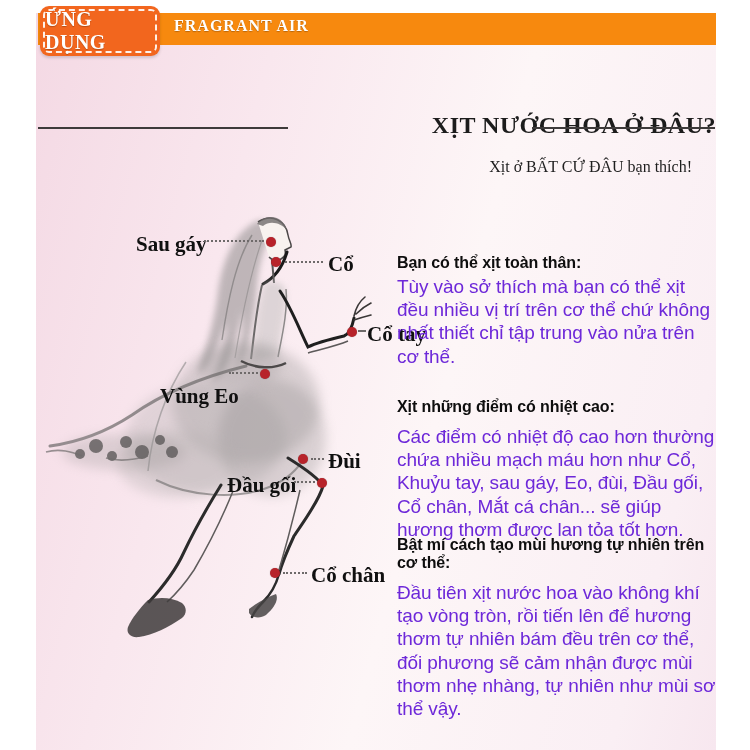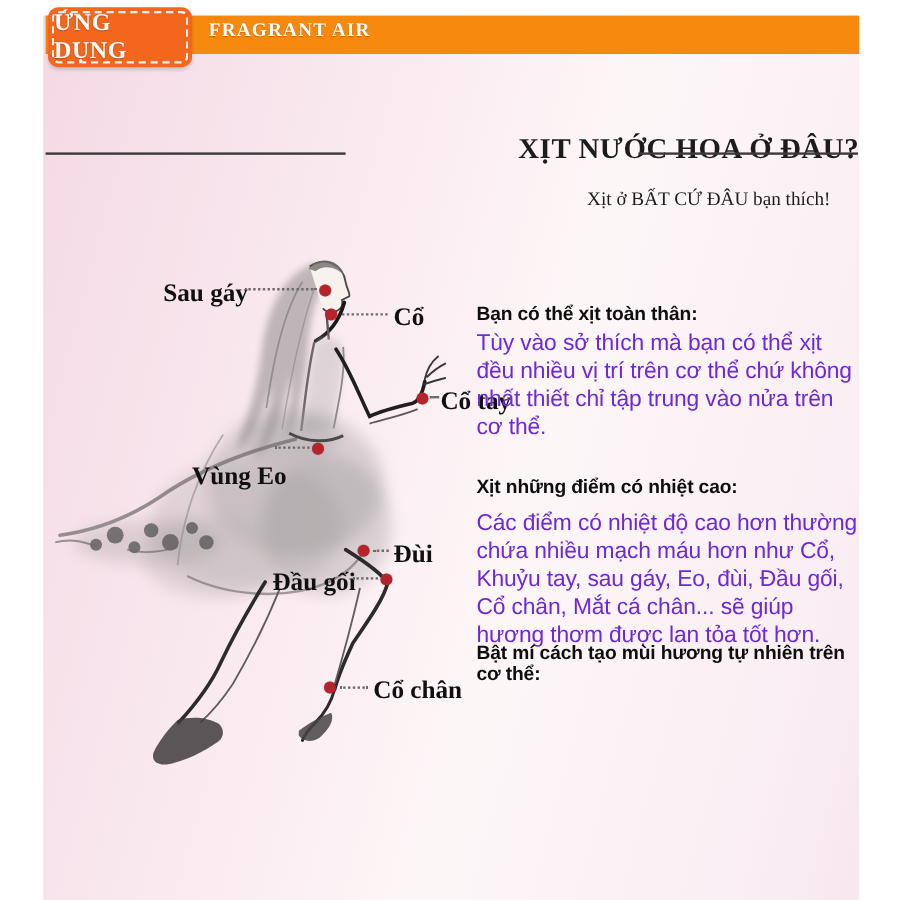--- a/index.html
+++ b/index.html
@@ -178,15 +178,16 @@
     <p>Tùy vào sở thích mà bạn có thể xịt đều nhiều vị trí trên cơ thể chứ không nhất thiết chỉ tập trung vào nửa trên cơ thể.</p>
   </div>
 
   <div class="section gap" style="top:381px;margin-top:17px;">
     <h3>Xịt những điểm có nhiệt cao:</h3>
     <p>Các điểm có nhiệt độ cao hơn thường chứa nhiều mạch máu hơn như Cổ, Khuỷu tay, sau gáy, Eo, đùi, Đầu gối, Cổ chân, Mắt cá chân... sẽ giúp hương thơm được lan tỏa tốt hơn.</p>
   </div>
 
   <div class="section gap" style="top:512px;margin-top:24px;">
     <h3>Bật mí cách tạo mùi hương tự nhiên trên cơ thể:</h3>
+    <p>Đầu tiên xịt nước hoa vào không khí tạo vòng tròn, rồi tiến lên để hương thơm tự nhiên bám đều trên cơ thể, đối phương sẽ cảm nhận được mùi thơm nhẹ nhàng, tự nhiên như mùi sơ thể vậy.</p>
   </div>
 
 </div>
 
 </body></html>

